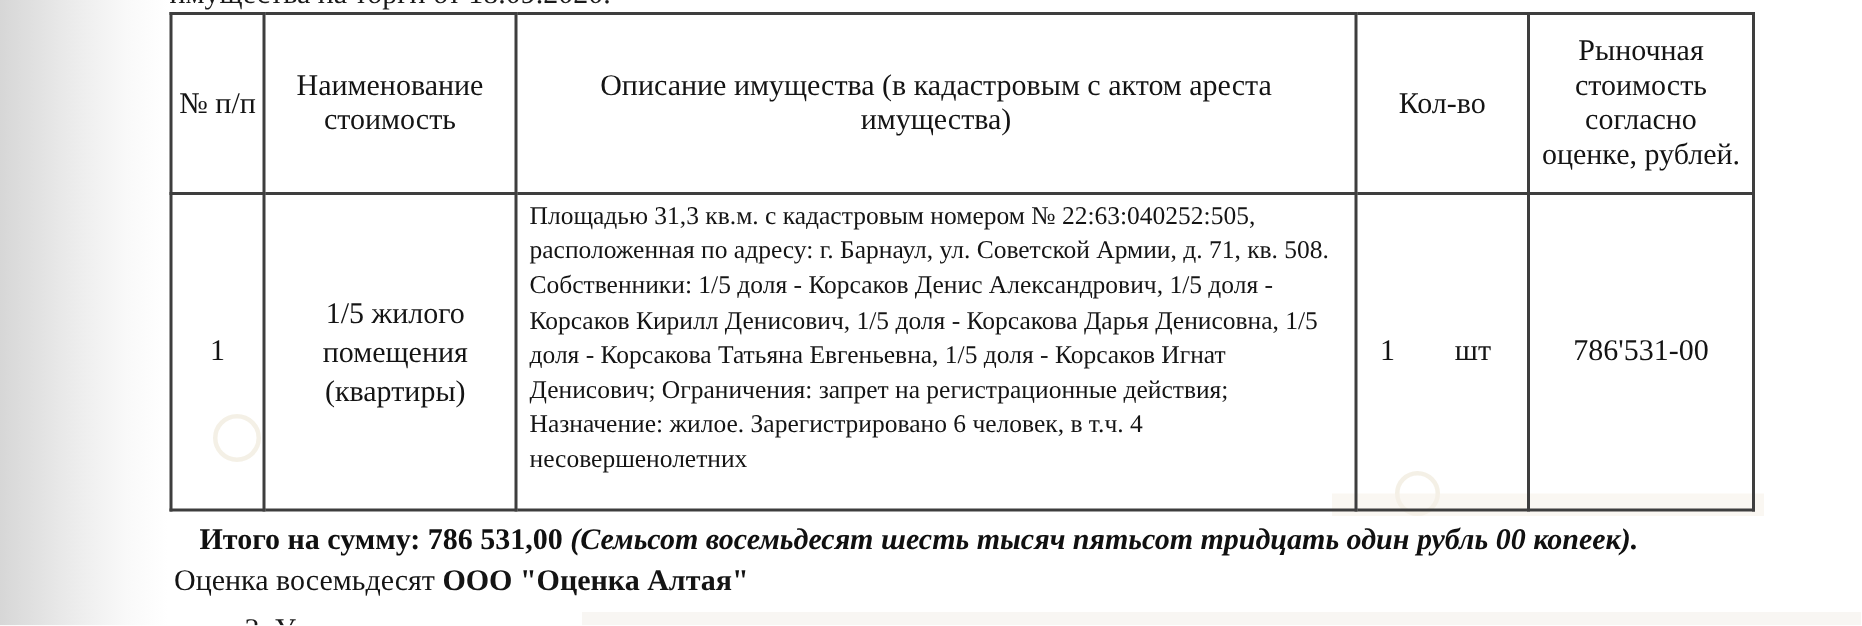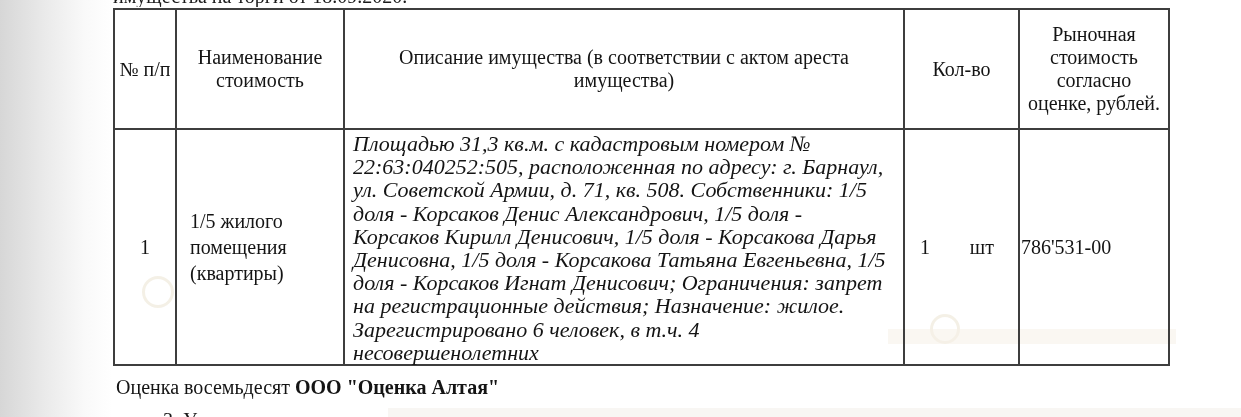--- a/index.html
+++ b/index.html
@@ -51,25 +51,25 @@
     background:transparent;
   }
   col.c0 { width:62px; }  col.c1 { width:168px; } col.c2 { width:560px; }
   col.c3 { width:115px; } col.c4 { width:150px; }
 
   tr.hdr-row { height:120px; }
   td.hdr { text-align:center; vertical-align:middle; line-height:23px; padding:2px 3px; }
 
   tr.data-row { height:211px; }
   td.cell-num  { text-align:center; vertical-align:middle; }
-  td.cell-name { vertical-align:middle; padding:0 6px 0 13px; line-height:26px; }
-  td.cell-desc { vertical-align:top; padding:2px 13px 0 8px; line-height:23.2px; font-size:22px;font-style:italic; }
+  td.cell-name { vertical-align:middle; padding:0 6px 0 13px; line-height:26px;text-align:center; }
+  td.cell-desc { vertical-align:top; padding:2px 13px 0 8px; line-height:23.2px; font-size:17px; }
   td.cell-qty  { vertical-align:middle; padding:0; }
   .qty-wrap { display:flex; justify-content:space-between; align-items:center; padding:0 24px 0 15px; }
-  td.cell-price { text-align:left; vertical-align:middle; }
+  td.cell-price { text-align:center; vertical-align:middle; }
 
   
   .total-line {
     position:absolute; left:133px; top:349px;
     font-size:20px; font-weight:bold; white-space:nowrap; color:#101010;
   }
   .total-line .words { font-style:italic; }
   .valuation-line {
     position:absolute; left:116px; top:376px;
     font-size:20px; white-space:nowrap; color:#141414;
@@ -96,39 +96,40 @@
         <col class="c0">
         <col class="c1">
         <col class="c2">
         <col class="c3">
         <col class="c4">
       </colgroup>
     <tbody>
       <tr class="hdr-row">
         <td class="hdr">№ п/п</td>
         <td class="hdr">Наименование стоимость</td>
-        <td class="hdr">Описание имущества (в соответствии с актом ареста имущества)</td>
+        <td class="hdr">Описание имущества (в кадастровым с актом ареста имущества)</td>
         <td class="hdr">Кол-во</td>
         <td class="hdr">Рыночная стоимость согласно оценке, рублей.</td>
       </tr>
       <tr class="data-row">
         <td class="cell-num">1</td>
         <td class="cell-name">1/5 жилого помещения (квартиры)</td>
         <td class="cell-desc">Площадью 31,3 кв.м. с кадастровым номером № 22:63:040252:505, расположенная по адресу: г. Барнаул, ул. Советской Армии, д. 71, кв. 508. Собственники: 1/5 доля - Корсаков Денис Александрович, 1/5 доля - Корсаков Кирилл Денисович, 1/5 доля - Корсакова Дарья Денисовна, 1/5 доля - Корсакова Татьяна Евгеньевна, 1/5 доля - Корсаков Игнат Денисович; Ограничения: запрет на регистрационные действия; Назначение: жилое. Зарегистрировано 6 человек, в т.ч. 4 несовершенолетних</td>
         <td class="cell-qty">
           <div class="qty-wrap">
             <span>1</span>
             <span>шт</span>
           </div>
         </td>
         <td class="cell-price">786'531-00</td>
       </tr>
     </tbody>
   </table>
 
+  <div class="total-line"><span>Итого на сумму: 786 531,00 </span><span class="words">(Семьсот восемьдесят шесть тысяч пятьсот тридцать один рубль 00 копеек).</span></div>
 
   <div class="valuation-line"><span>Оценка восемьдесят </span><span class="company">ООО "Оценка Алтая"</span></div>
 
   <div class="bottom-clip">
     <span>3. У</span>
   </div>
 
 </div>
 
 </body></html>

